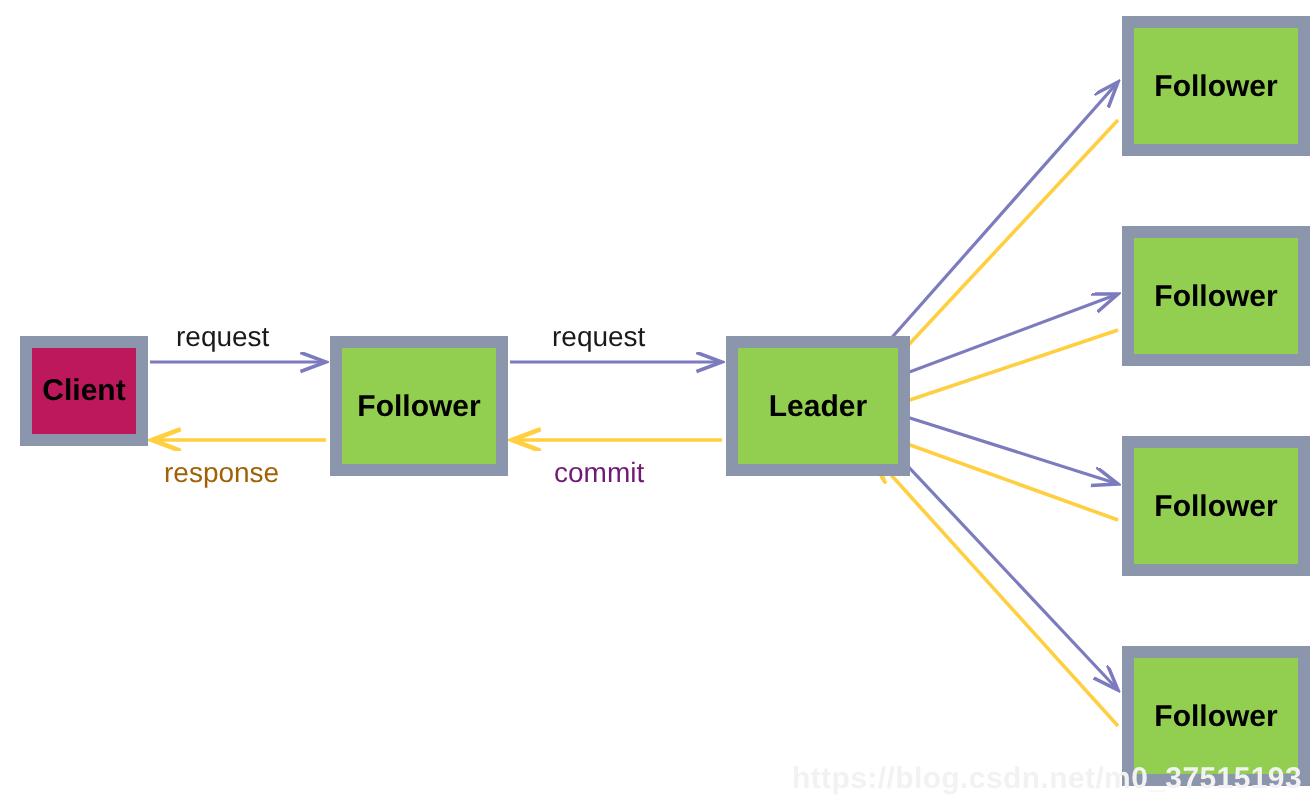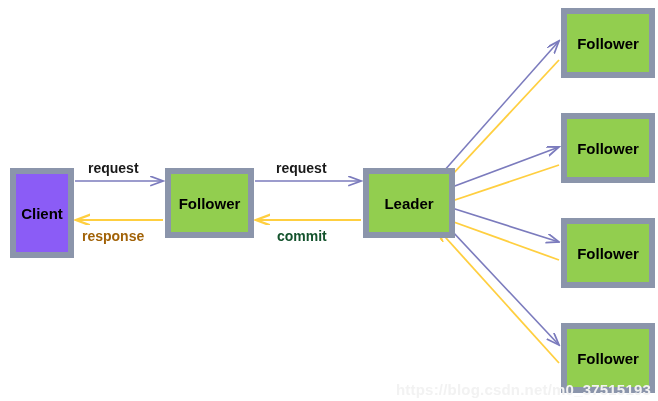--- a/index.html
+++ b/index.html
@@ -39,21 +39,21 @@
     font-size: 15px;
     font-weight: bold;
     color: #000000;
     letter-spacing: 0px;
     white-space: nowrap;
   }
   .edge-label {
     position: absolute;
     font-family: "Liberation Sans", sans-serif;
     font-size: 14px;
-    font-weight: bold;
+    font-weight: normal;
     color: #1a1a1a;
     white-space: nowrap;
     z-index: 4;
   }
   #watermark {
     position: absolute;
     left: 396px;
     top: 381px;
     font-family: "Liberation Sans", sans-serif;
     font-size: 15px;
@@ -87,21 +87,21 @@
         <line x1="559" y1="60" x2="437" y2="191" stroke="#ffcf40" stroke-width="1.8" marker-end="url(#arrow-response)"></line>
         <line x1="436" y1="193" x2="559" y2="147" stroke="#7b7bbd" stroke-width="1.6" marker-end="url(#arrow-request)"></line>
         <line x1="559" y1="165" x2="437" y2="206" stroke="#ffcf40" stroke-width="1.8" marker-end="url(#arrow-response)"></line>
         <line x1="436" y1="203" x2="559" y2="242" stroke="#7b7bbd" stroke-width="1.6" marker-end="url(#arrow-request)"></line>
         <line x1="559" y1="260" x2="437" y2="216" stroke="#ffcf40" stroke-width="1.8" marker-end="url(#arrow-response)"></line>
         <line x1="436" y1="214" x2="559" y2="345" stroke="#7b7bbd" stroke-width="1.6" marker-end="url(#arrow-request)"></line>
         <line x1="559" y1="363" x2="437" y2="228" stroke="#ffcf40" stroke-width="1.8" marker-end="url(#arrow-response)"></line>
       </g>
   </svg>
 
-  <div class="node" style="left: 10px; top: 168px; width: 64px; height: 90px; background: #8b5cf6; border-color: rgb(139, 149, 171);">
+  <div class="node" style="left: 10px; top: 168px; width: 64px; height: 55px; background: #be185d; border-color: rgb(139, 149, 171);">
     <span class="node-label">Client</span>
   </div>
 
   <div class="node" style="left: 165px; top: 168px; width: 89px; height: 70px; background: rgb(146, 206, 79); border-color: rgb(139, 149, 171);">
     <span class="node-label">Follower</span>
   </div>
 
   <div class="node" style="left: 363px; top: 168px; width: 92px; height: 70px; background: rgb(146, 206, 79); border-color: rgb(139, 149, 171);">
     <span class="node-label">Leader</span>
   </div>
@@ -118,17 +118,17 @@
     <span class="node-label">Follower</span>
   </div>
 
   <div class="node" style="left: 561px; top: 323px; width: 94px; height: 70px; background: rgb(146, 206, 79); border-color: rgb(139, 149, 171);">
     <span class="node-label">Follower</span>
   </div>
 
   <div class="edge-label" style="left: 88px; top: 160px; color: rgb(26, 26, 26);">request</div>
   <div class="edge-label" style="left: 82px; top: 228px; color: #a16207;">response</div>
   <div class="edge-label" style="left: 276px; top: 160px; color: rgb(26, 26, 26);">request</div>
-  <div class="edge-label" style="left: 277px; top: 228px; color: #14532d;">commit</div>
+  <div class="edge-label" style="left: 277px; top: 228px; color: #701a75;">commit</div>
 
   <div id="watermark">https://blog.csdn.net/m0_37515193</div>
 
 </div>
 
 </body></html>

